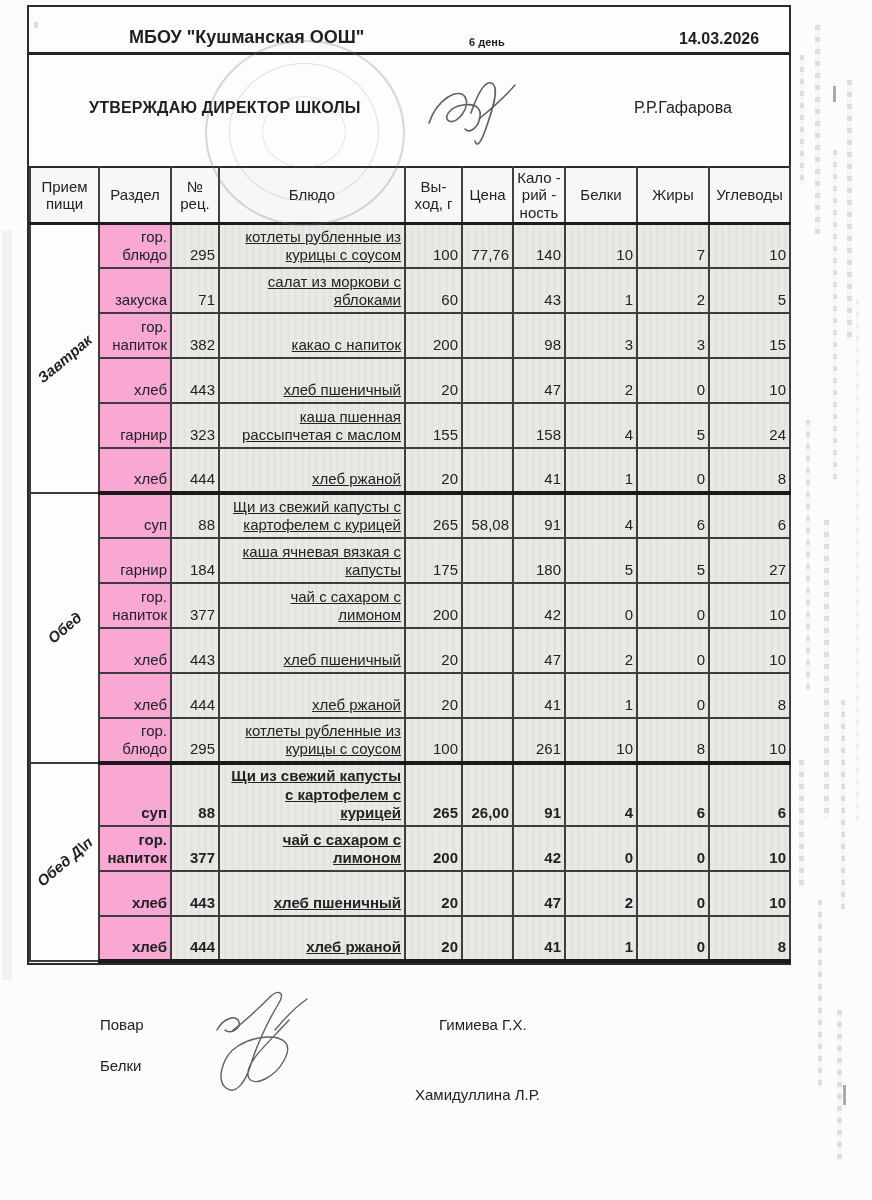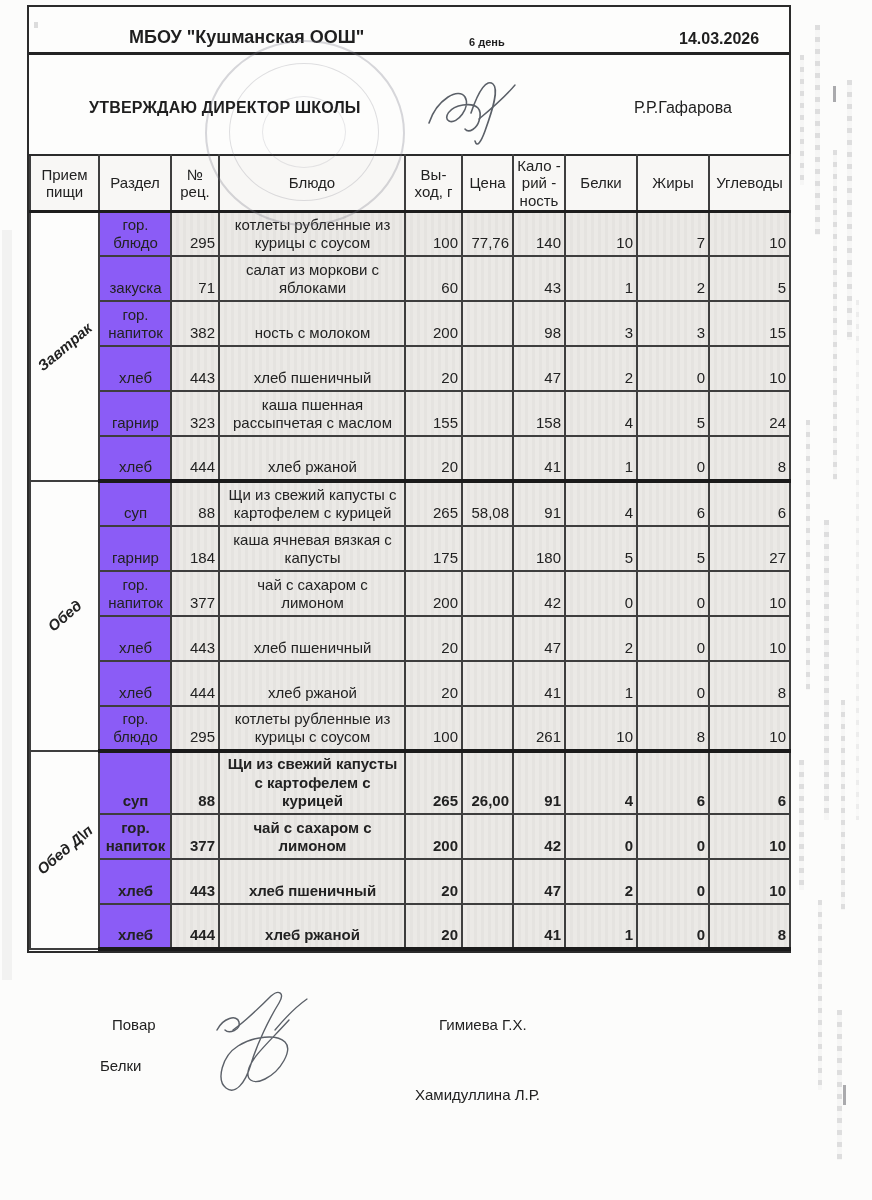--- a/index.html
+++ b/index.html
@@ -15,21 +15,21 @@
     border:2px solid #2b2b2b;box-sizing:border-box;background:#fdfdfc;
   }
   
   .title-band{
     position:relative;height:45px;border-bottom:3px solid #232323;
   }
   .school-name{position:absolute;left:100px;bottom:4px;font-size:18px;font-weight:700;}
   .day-label{position:absolute;left:440px;bottom:4px;font-size:11px;font-weight:700;}
   .date-label{position:absolute;left:650px;bottom:4px;font-size:16px;font-weight:700;}
   
-  .approval-band{position:relative;height:99px;border-radius:11px;}
+  .approval-band{position:relative;height:111px;border-radius:11px;}
   .approve-title{position:absolute;left:60px;top:44px;font-size:16px;font-weight:700;letter-spacing:.2px;}
   .director-name{position:absolute;left:605px;top:44px;font-size:16px;font-weight:400;}
   .sig-director{position:absolute;left:390px;top:12px;}
   
   table.menu{
     border-collapse:collapse;table-layout:fixed;width:760px;
     font-size:15px;line-height:1.22;color:#222;
   }
   .menu th,.menu td{
     border:2px solid #3e3e3e;box-sizing:border-box;
@@ -41,32 +41,32 @@
     font-weight:400;font-size:15px;white-space:pre-line;line-height:1.15;
     border-top:2px solid #2b2b2b;border-bottom:3px solid #1d1d1d;
     background:#f8f7f5;padding:1px 2px;
   }
   .menu tbody tr{height:45px;}
   .menu tbody tr.section-end td{border-bottom:4px solid #1a1a1a;}
   .menu tbody tr.bold td{font-weight:600;}
   .shaded{
     background:repeating-linear-gradient(90deg,#ebe9e6 0px,#ebe9e6 4px,#e5e3e0 4px,#e5e3e0 7px);
   }
-  .c-razdel{text-align:center;background:#8b5cf6;}
-  .c-dish{text-align:center;}
+  .c-razdel{text-align:right;background:#f9a8d4;}
+  .c-dish{text-align:right;text-decoration:underline;}
   .c-rec,.c-yield,.c-price,.c-kcal,.c-protein,.c-fat,.c-carbs{text-align:right;padding-right:3px;}
   .meal-cell{position:relative;background:#fdfdfc;}
   .meal-label{
     position:absolute;top:50%;left:50%;
     transform:translate(-50%,-50%) rotate(-40deg);
     font-weight:700;font-style:italic;font-size:15px;white-space:nowrap;color:#222;
   }
   
   .footer-label{position:absolute;font-size:15px;color:#222;}
-  .cook-label{left:112px;top:1016px;}
+  .cook-label{left:100px;top:1016px;}
   .steward-label{left:100px;top:1057px;}
   .cook-name{left:415px;top:1016px;margin-left:24px;}
   .steward-name{left:415px;top:1086px;}
   .sig-cook{position:absolute;left:205px;top:988px;}
   
   .stamp{position:absolute;pointer-events:none;}
   .stamp-outer{
     left:205px;top:40px;width:196px;height:182px;
     border:2px solid rgba(115,115,128,.28);border-radius:50%;
   }
@@ -163,21 +163,21 @@
           <td class="c-yield shaded">60</td>
           <td class="c-price shaded"></td>
           <td class="c-kcal shaded">43</td>
           <td class="c-protein shaded">1</td>
           <td class="c-fat shaded">2</td>
           <td class="c-carbs shaded">5</td>
         </tr>
         <tr>
           <td class="c-razdel">гор. напиток</td>
           <td class="c-rec shaded">382</td>
-          <td class="c-dish shaded">ность с молоком</td>
+          <td class="c-dish shaded">какао с напиток</td>
           <td class="c-yield shaded">200</td>
           <td class="c-price shaded"></td>
           <td class="c-kcal shaded">98</td>
           <td class="c-protein shaded">3</td>
           <td class="c-fat shaded">3</td>
           <td class="c-carbs shaded">15</td>
         </tr>
         <tr>
           <td class="c-razdel">хлеб</td>
           <td class="c-rec shaded">443</td>

